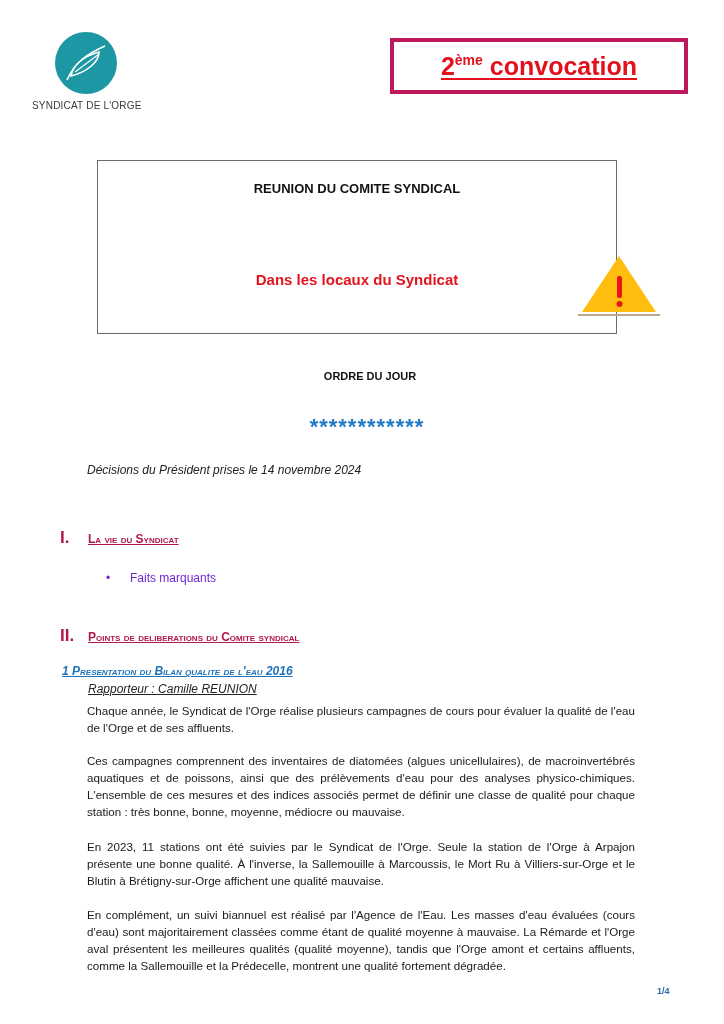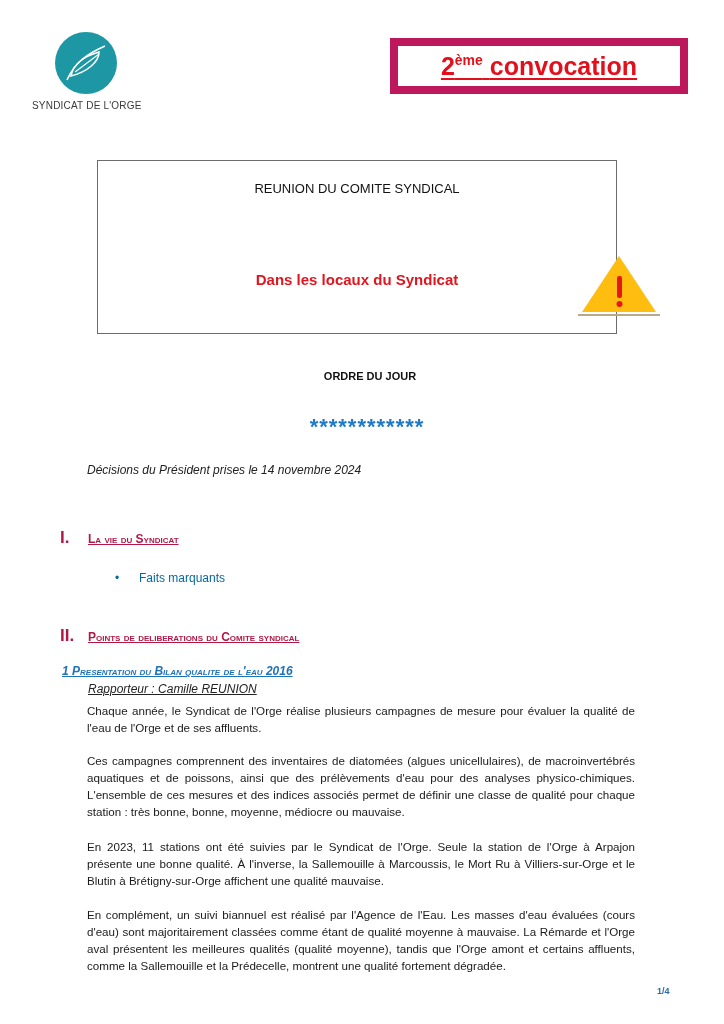--- a/index.html
+++ b/index.html
@@ -4,47 +4,47 @@
 <style>
   * { box-sizing: border-box; margin: 0; padding: 0; }
   html, body { width: 724px; height: 1024px; background: #ffffff; overflow: hidden; }
   body { position: relative; font-family: "Liberation Sans", sans-serif; color: #1a1a1a; }
 
   .logo { position: absolute; left: 32px; top: 30px; width: 110px; height: 80px; }
   .logo-circle { position: absolute; left: 23px; top: 2px; width: 62px; height: 62px; border-radius: 50%; background: #1c97a3; }
   .logo-circle svg { width: 62px; height: 62px; display: block; }
   .logo-text { position: absolute; left: 0; top: 70px; width: 110px; font-size: 10px; color: #3a3a3a; letter-spacing: 0.2px; white-space: nowrap; }
 
-  .conv-box { position: absolute; left: 390px; top: 38px; width: 298px; height: 56px; border: 8px solid #be185d; display: flex; align-items: center; justify-content: center; }
+  .conv-box { position: absolute; left: 390px; top: 38px; width: 298px; height: 56px; border: 4px solid #be185d; display: flex; align-items: center; justify-content: center; }
   .conv-text { font-size: 25px; font-weight: bold; color: #e3101c; text-decoration: underline; text-decoration-thickness: 2px; text-underline-offset: 3px; }
   .conv-text sup { font-size: 14px; vertical-align: 10px; }
 
   .meeting-box { position: absolute; left: 97px; top: 160px; width: 520px; height: 174px; border: 1px solid #6c6c6c; }
-  .mb-title { position: absolute; top: 20px; left: 0; width: 100%; text-align: center; font-size: 13px; font-weight: normal; color: #111; }
+  .mb-title { position: absolute; top: 20px; left: 0; width: 100%; text-align: center; font-size: 13px; font-weight: bold; color: #111; }
   .mb-date { position: absolute; top: 55px; left: 0; width: 100%; text-align: center; font-size: 19px; font-weight: bold; color: #1f72b8; }
   .mb-date .u { text-decoration: underline; }
   .mb-place1, .mb-place2 { position: absolute; left: 0; width: 100%; text-align: center; font-size: 15px; font-weight: bold; color: #e0151f; }
   .mb-place1 { top: 110px; }
   .mb-place2 { top: 134px; }
 
   .warning { position: absolute; left: 578px; top: 250px; width: 82px; height: 70px; }
   .warning svg { width: 82px; height: 70px; display: block; }
 
   .ordre { position: absolute; top: 370px; left: 0; width: 724px; text-align: center; font-size: 11px; font-weight: bold; color: #111; padding-left: 16px; }
   .stars { position: absolute; top: 414px; left: 0; width: 724px; text-align: center; font-size: 22px; font-weight: bold; color: #1f7ac7; letter-spacing: 1px; padding-left: 10px; }
 
   .delib { position: absolute; left: 87px; top: 462px; font-size: 12px; font-style: italic; line-height: 17px; color: #222; }
 
   .sec-head { position: absolute; left: 60px; display: flex; align-items: baseline; color: #b01846; font-weight: bold; }
   .sec-num { font-size: 17px; width: 28px; }
   .sec-title { font-size: 12px; text-decoration: underline; font-variant: small-caps; }
   .sec1 { top: 528px; }
   .sec2 { top: 626px; }
 
-  .bullet { position: absolute; left: 115px; top: 571px; font-size: 12px; color: #0369a1; }
+  .bullet { position: absolute; left: 106px; top: 571px; font-size: 12px; color: #6d28d9; }
   .bullet .dot { display: inline-block; width: 14px; margin-right: 10px; }
 
   .item1 { position: absolute; left: 62px; top: 664px; font-size: 12px; font-style: italic; font-weight: bold; color: #1f72b8; text-decoration: underline; font-variant: small-caps; }
   .rapporteur { position: absolute; left: 88px; top: 682px; font-size: 12px; font-style: italic; color: #222; text-decoration: underline; }
 
   .para { position: absolute; left: 87px; width: 548px; font-size: 11.6px; line-height: 17px; color: #1a1a1a; text-align: justify; }
   .p1 { top: 702px; }
   .p2 { top: 752px; }
   .p3 { top: 838px; }
   .p4 { top: 906px; }
@@ -100,18 +100,18 @@
 </div>
 
 <div class="sec-head sec2">
   <span class="sec-num">II.</span>
   <span class="sec-title">Points de deliberations du Comite syndical</span>
 </div>
 
 <div class="item1">1 Presentation du Bilan qualite de l'eau 2016</div>
 <div class="rapporteur">Rapporteur : Camille REUNION</div>
 
-<div class="para p1">Chaque année, le Syndicat de l'Orge réalise plusieurs campagnes de mesure pour évaluer la qualité de l'eau de l'Orge et de ses affluents.</div>
+<div class="para p1">Chaque année, le Syndicat de l'Orge réalise plusieurs campagnes de cours pour évaluer la qualité de l'eau de l'Orge et de ses affluents.</div>
 <div class="para p2">Ces campagnes comprennent des inventaires de diatomées (algues unicellulaires), de macroinvertébrés aquatiques et de poissons, ainsi que des prélèvements d'eau pour des analyses physico-chimiques. L'ensemble de ces mesures et des indices associés permet de définir une classe de qualité pour chaque station : très bonne, bonne, moyenne, médiocre ou mauvaise.</div>
 <div class="para p3">En 2023, 11 stations ont été suivies par le Syndicat de l'Orge. Seule la station de l'Orge à Arpajon présente une bonne qualité. À l'inverse, la Sallemouille à Marcoussis, le Mort Ru à Villiers-sur-Orge et le Blutin à Brétigny-sur-Orge affichent une qualité mauvaise.</div>
 <div class="para p4">En complément, un suivi biannuel est réalisé par l'Agence de l'Eau. Les masses d'eau évaluées (cours d'eau) sont majoritairement classées comme étant de qualité moyenne à mauvaise. La Rémarde et l'Orge aval présentent les meilleures qualités (qualité moyenne), tandis que l'Orge amont et certains affluents, comme la Sallemouille et la Prédecelle, montrent une qualité fortement dégradée.</div>
 
 <div class="page-num">1/4</div>
 
 </body></html>

